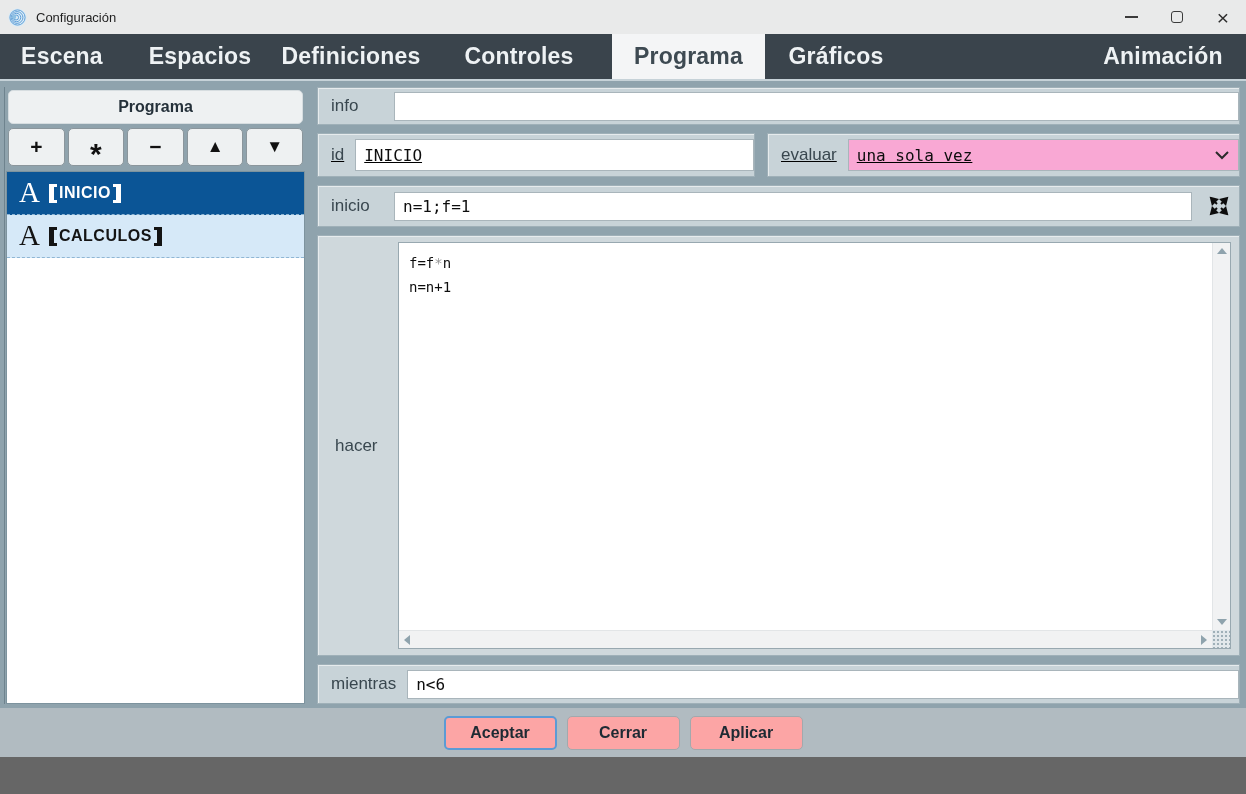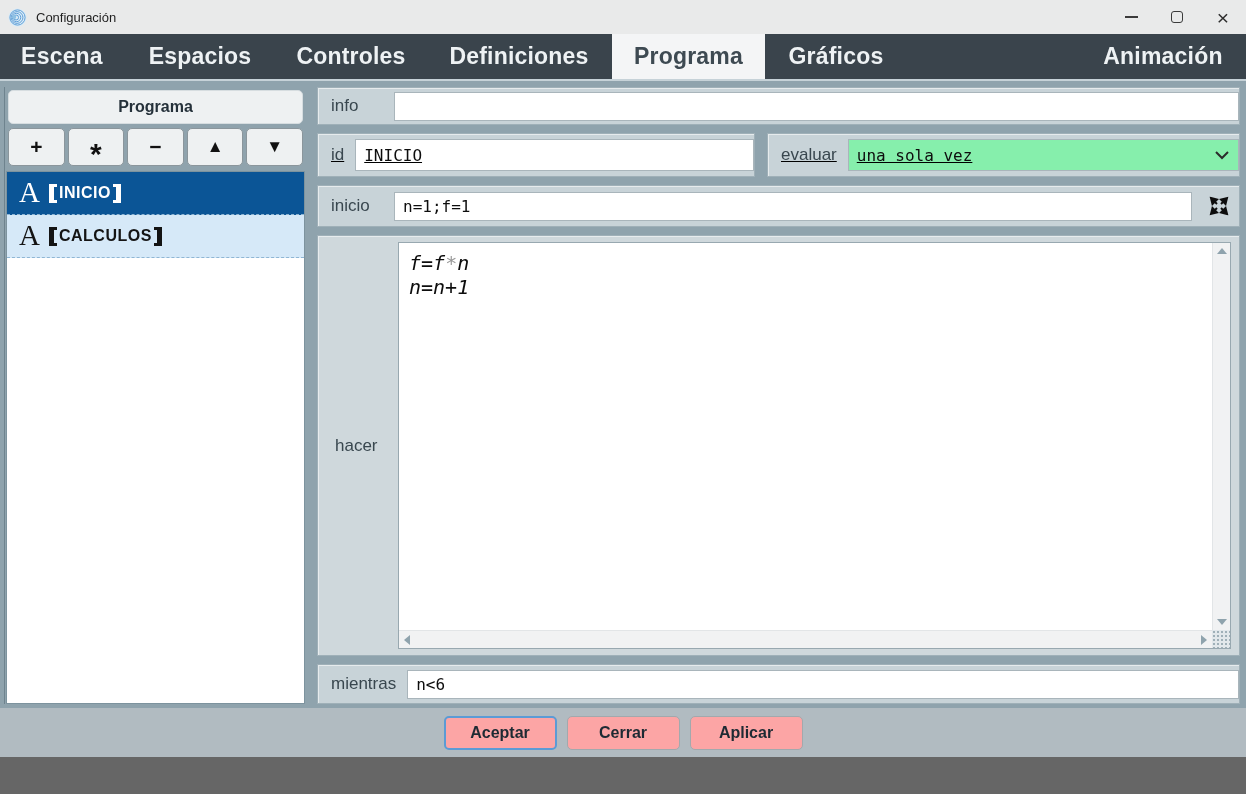--- a/index.html
+++ b/index.html
@@ -56,34 +56,34 @@
        display:flex;align-items:center;padding:4px 0 4px 13px;gap:11px;flex:0 0 auto;}
   .flabel{font-size:17px;color:#39474f;flex:0 0 auto;}
   .minw{min-width:52px;}
   .tinput{flex:1;height:29px;border:1px solid #a9b5bb;background:#fff;padding:1px 8px;
        font-family:"DejaVu Sans Mono",monospace;font-size:16px;color:#0d0d0d;outline:none;min-width:0;}
   .row.info-row{height:38px;}
   .row-pair{display:flex;gap:12px;height:44px;flex:0 0 auto;text-decoration:underline;}
   .row.id-row{width:438px;height:44px;}
   .row.id-row .tinput{height:32px;}
   .row.evaluar-row{flex:1;height:44px;}
-  .selectbox{flex:1;height:32px;background:#86efac;border:1px solid #a9b5bb;display:flex;align-items:center;
+  .selectbox{flex:1;height:32px;background:#f9a8d4;border:1px solid #a9b5bb;display:flex;align-items:center;
        padding:0 8px;font-family:"DejaVu Sans Mono",monospace;font-size:16px;color:#0d0d0d;cursor:pointer;}
   .selectbox .chev{margin-left:auto;flex:0 0 auto;}
   .row.inicio-row{height:42px;padding-right:4px;}
   .expand-btn{width:32px;height:32px;display:flex;align-items:center;justify-content:center;
        background:transparent;border:none;cursor:pointer;padding:0;}
 
   
   .hacer-block{flex:1;background:#cfd8dc;border:1px solid #9fb0b8;box-shadow:inset 1px 1px 0 rgba(255,255,255,.5);
        display:flex;padding:6px 8px 6px 0;min-height:0;}
   .hacer-label{width:80px;display:flex;align-items:center;padding-left:17px;font-size:17px;color:#39474f;flex:0 0 auto;}
   .editor{flex:1;position:relative;background:#fff;border:1px solid #98a8b0;min-width:0;}
   .editor-content{position:absolute;left:0;top:0;right:18px;bottom:18px;padding:8px 10px;overflow:hidden;
-       font-family:"DejaVu Sans Mono",monospace;font-size:20px;line-height:24px;color:#0d0d0d;white-space:pre;font-style:italic;}
+       font-family:"DejaVu Sans Mono",monospace;font-size:14px;line-height:24px;color:#0d0d0d;white-space:pre;}
   .op{color:#999;}
   .vscroll{position:absolute;top:0;right:0;bottom:18px;width:18px;background:#f1f2f3;border-left:1px solid #e2e5e7;}
   .hscroll{position:absolute;left:0;right:18px;bottom:0;height:18px;background:#f1f2f3;border-top:1px solid #e2e5e7;}
   .grip{position:absolute;right:0;bottom:0;width:18px;height:18px;background-color:#e2e8eb;
        background-image:radial-gradient(#9fb0b8 1px,transparent 1.2px);background-size:4px 4px;}
   .sarr{position:absolute;width:0;height:0;}
   .sarr.up{left:4px;top:5px;border-left:5px solid transparent;border-right:5px solid transparent;border-bottom:6px solid #8fa3ad;}
   .sarr.down{left:4px;bottom:5px;border-left:5px solid transparent;border-right:5px solid transparent;border-top:6px solid #8fa3ad;}
   .sarr.left{left:5px;top:4px;border-top:5px solid transparent;border-bottom:5px solid transparent;border-right:6px solid #8fa3ad;}
   .sarr.right{right:5px;top:4px;border-top:5px solid transparent;border-bottom:5px solid transparent;border-left:6px solid #8fa3ad;}
@@ -122,22 +122,22 @@
         </div>
       <div class="wc">
           <span class="close-glyph">×</span>
         </div>
     </div>
   </div>
 
   <div class="tabbar">
     <div class="tab">Escena</div>
     <div class="tab">Espacios</div>
+    <div class="tab">Definiciones</div>
     <div class="tab">Controles</div>
-    <div class="tab">Definiciones</div>
     <div class="tab selected">Programa</div>
     <div class="tab">Gráficos</div>
     <div class="tab">Animación</div>
   </div>
 
   <div class="main">
 
     <div class="sidebar">
       <div class="side-header">Programa</div>
       <div class="side-toolbar">

